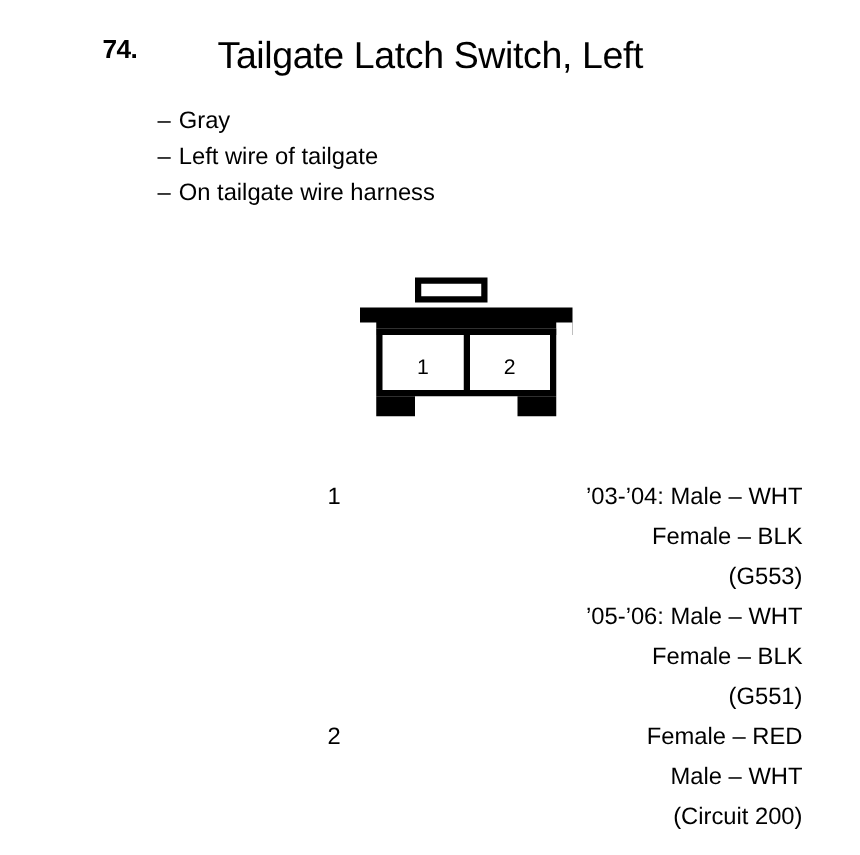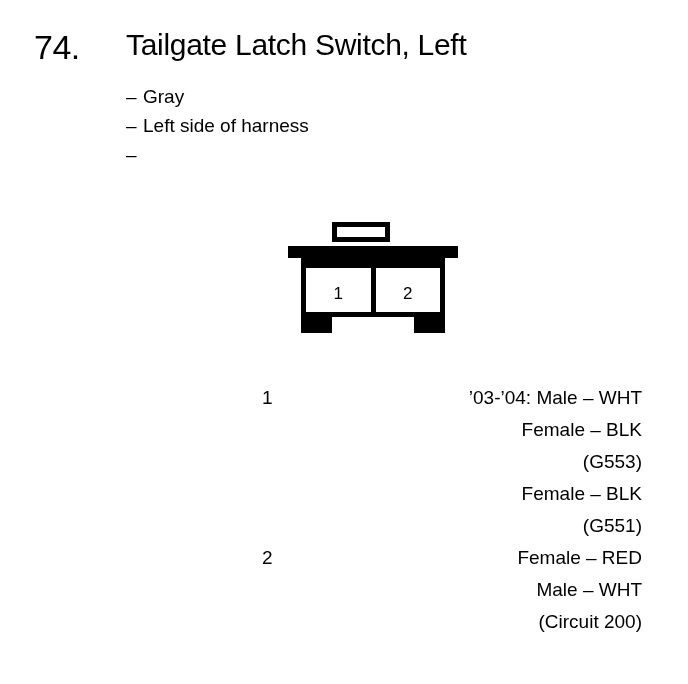--- a/index.html
+++ b/index.html
@@ -23,25 +23,26 @@
   
   .header {
     position: absolute;
     left: 34px;
     top: 28px;
     width: 620px;
     display: flex;
     align-items: flex-start;
   }
   .item-number {
-    font-size: 34px;
-    font-weight: normal;
+    font-size: 21px;
+    font-weight: bold;
     letter-spacing: -0.5px;
     width: 92px;
     flex: none;
+    margin-left: 48px;
   }
   .item-title {
     font-size: 30px;
     font-weight: normal;
     letter-spacing: -0.3px;
     white-space: nowrap;
   }
 
   
   .bullets {
@@ -181,24 +182,25 @@
     <div class="item-title">Tailgate Latch Switch, Left</div>
   </div>
 
   <div class="bullets">
     <div class="bullet-row">
       <span class="bullet-dash">–</span>
       <span>Gray</span>
     </div>
     <div class="bullet-row">
       <span class="bullet-dash">–</span>
-      <span>Left side of harness</span>
+      <span>Left wire of tailgate</span>
     </div>
     <div class="bullet-row">
       <span class="bullet-dash">–</span>
+      <span>On tailgate wire harness</span>
     </div>
   </div>
 
   <div class="connector">
     <div class="conn-tab-outline"></div>
     <div class="conn-shoulder"></div>
     <div class="notch-left"></div>
     <div class="notch-right"></div>
     <div class="conn-body">
       <div class="conn-cavity">
@@ -214,20 +216,21 @@
   </div>
 
   <div class="legend">
 
     <div class="legend-group">
       <div class="legend-pin">1</div>
       <div class="legend-lines">
         <div class="legend-line">’03-’04: Male – WHT</div>
         <div class="legend-line">Female – BLK</div>
         <div class="legend-line">(G553)</div>
+        <div class="legend-line">’05-’06: Male – WHT</div>
         <div class="legend-line">Female – BLK</div>
         <div class="legend-line">(G551)</div>
       </div>
     </div>
 
     <div class="legend-group">
       <div class="legend-pin">2</div>
       <div class="legend-lines">
         <div class="legend-line">Female – RED</div>
         <div class="legend-line">Male – WHT</div>

